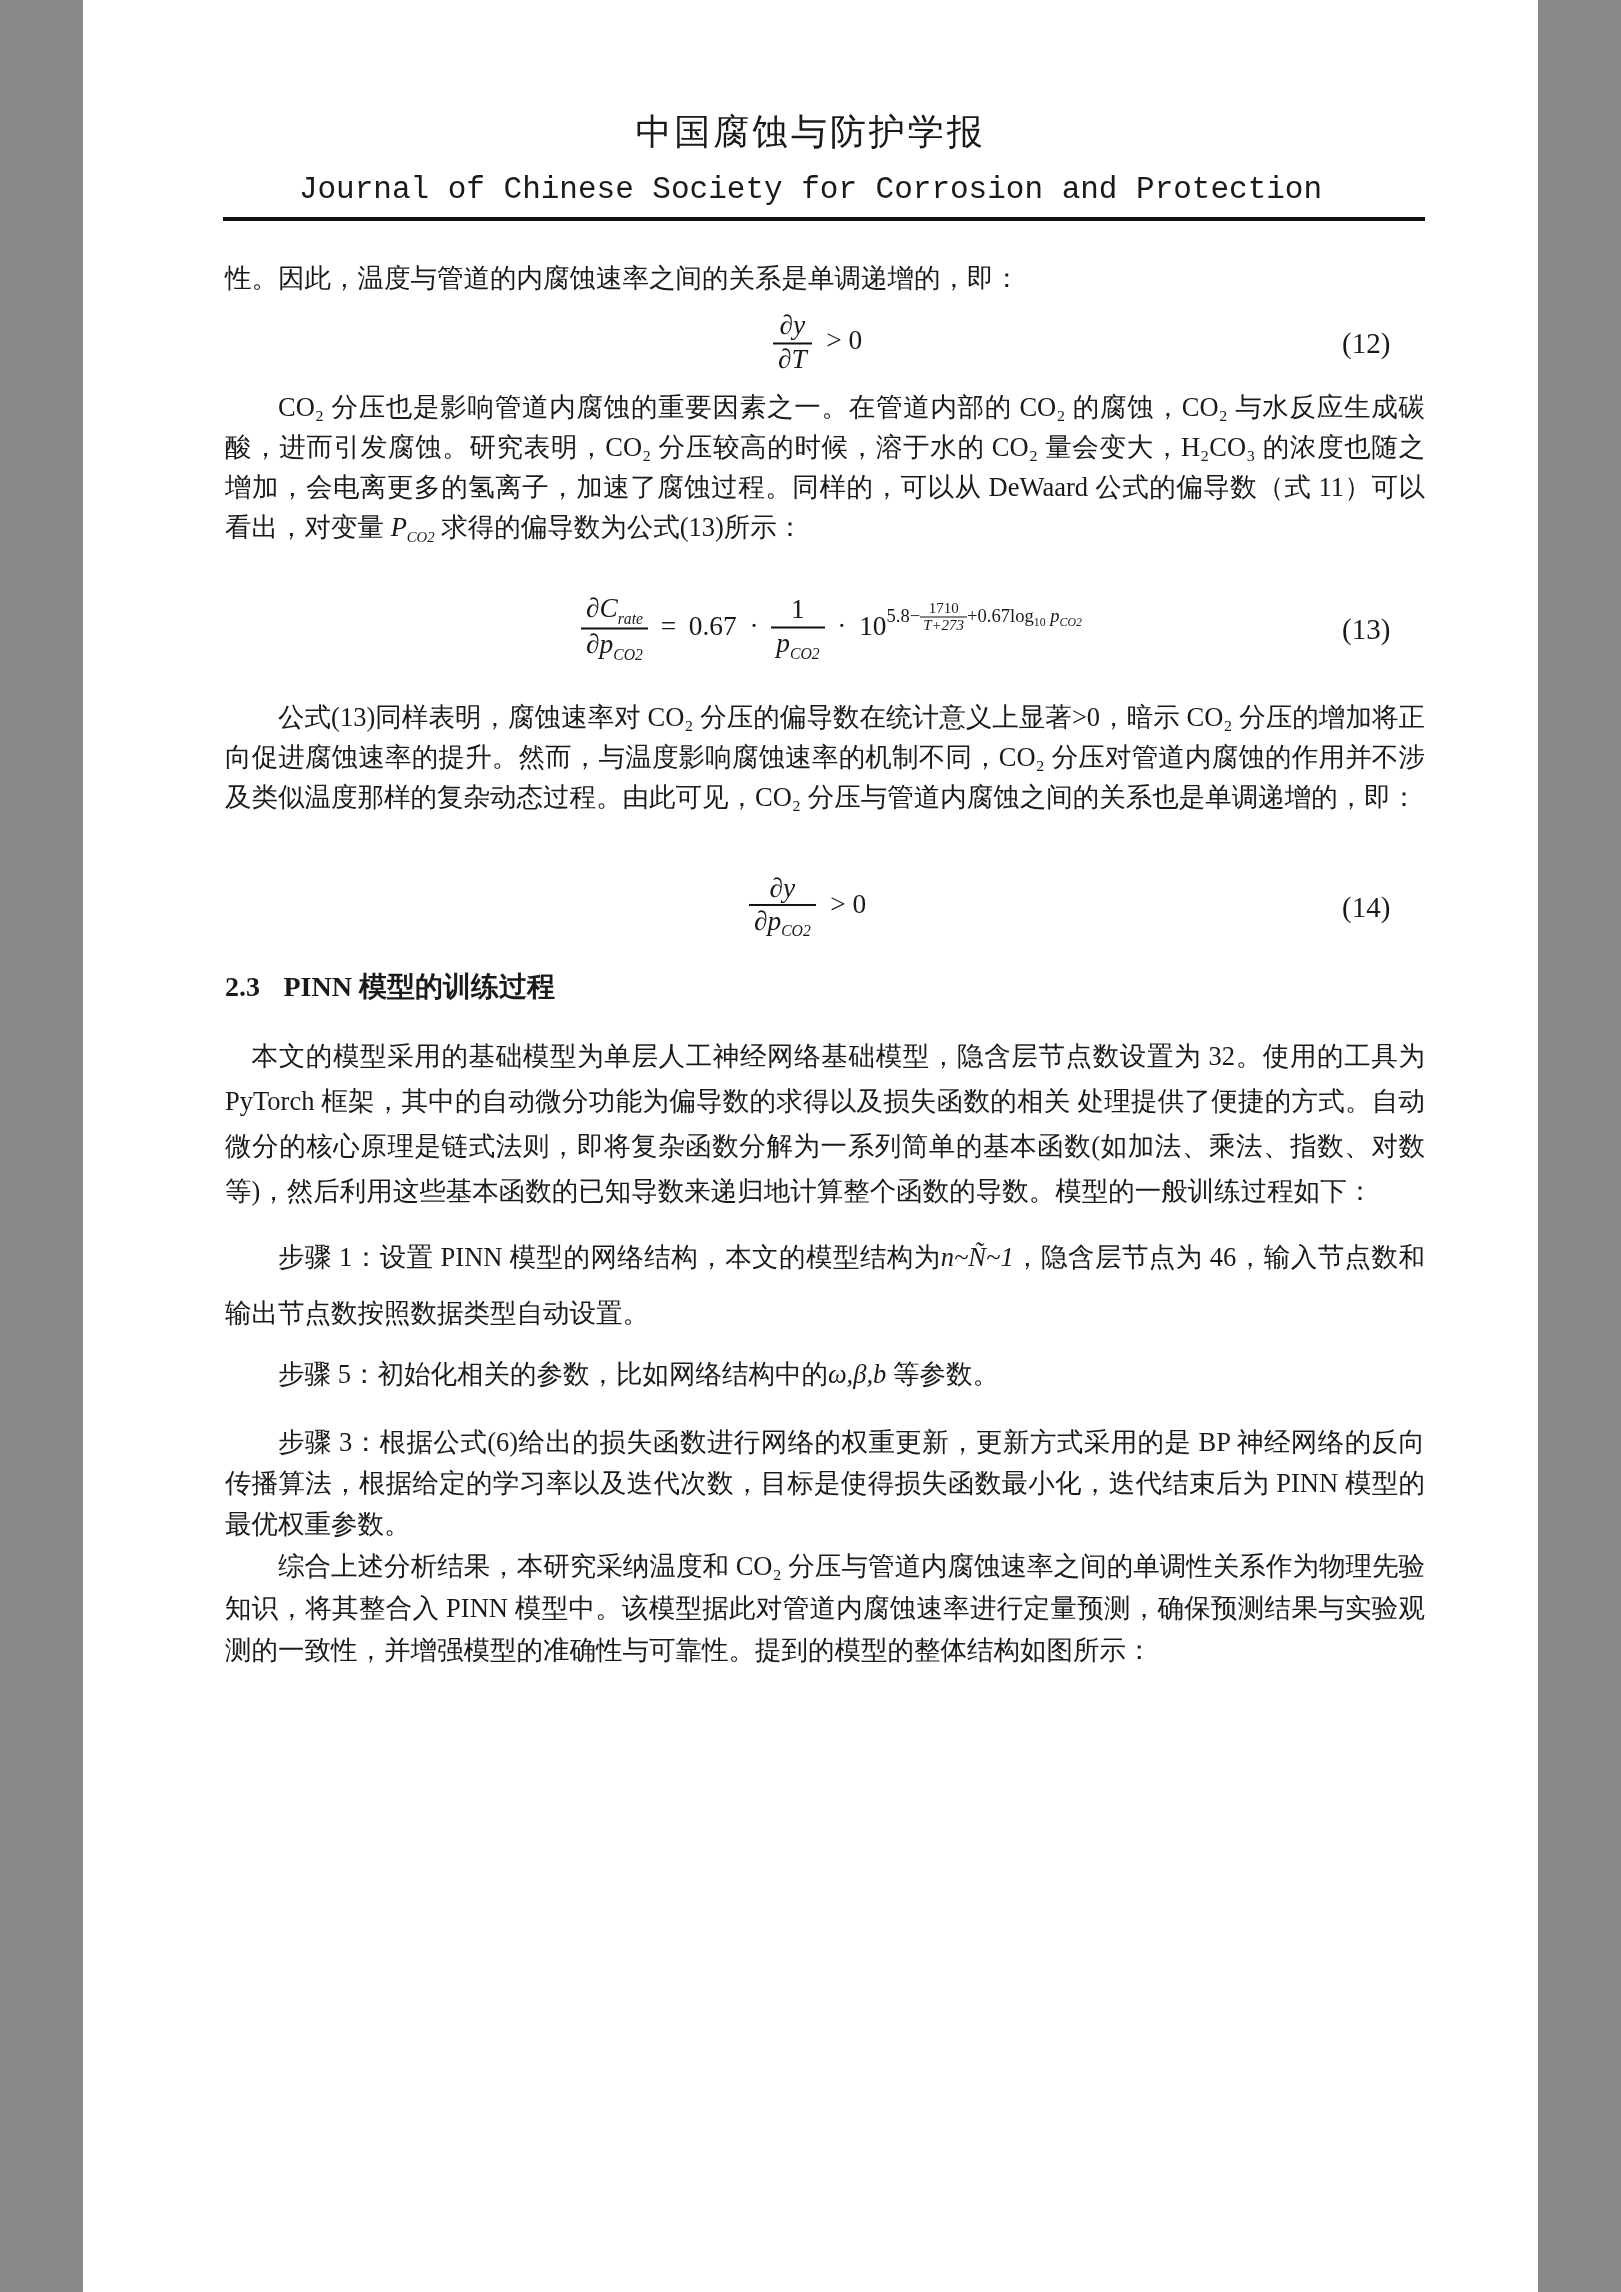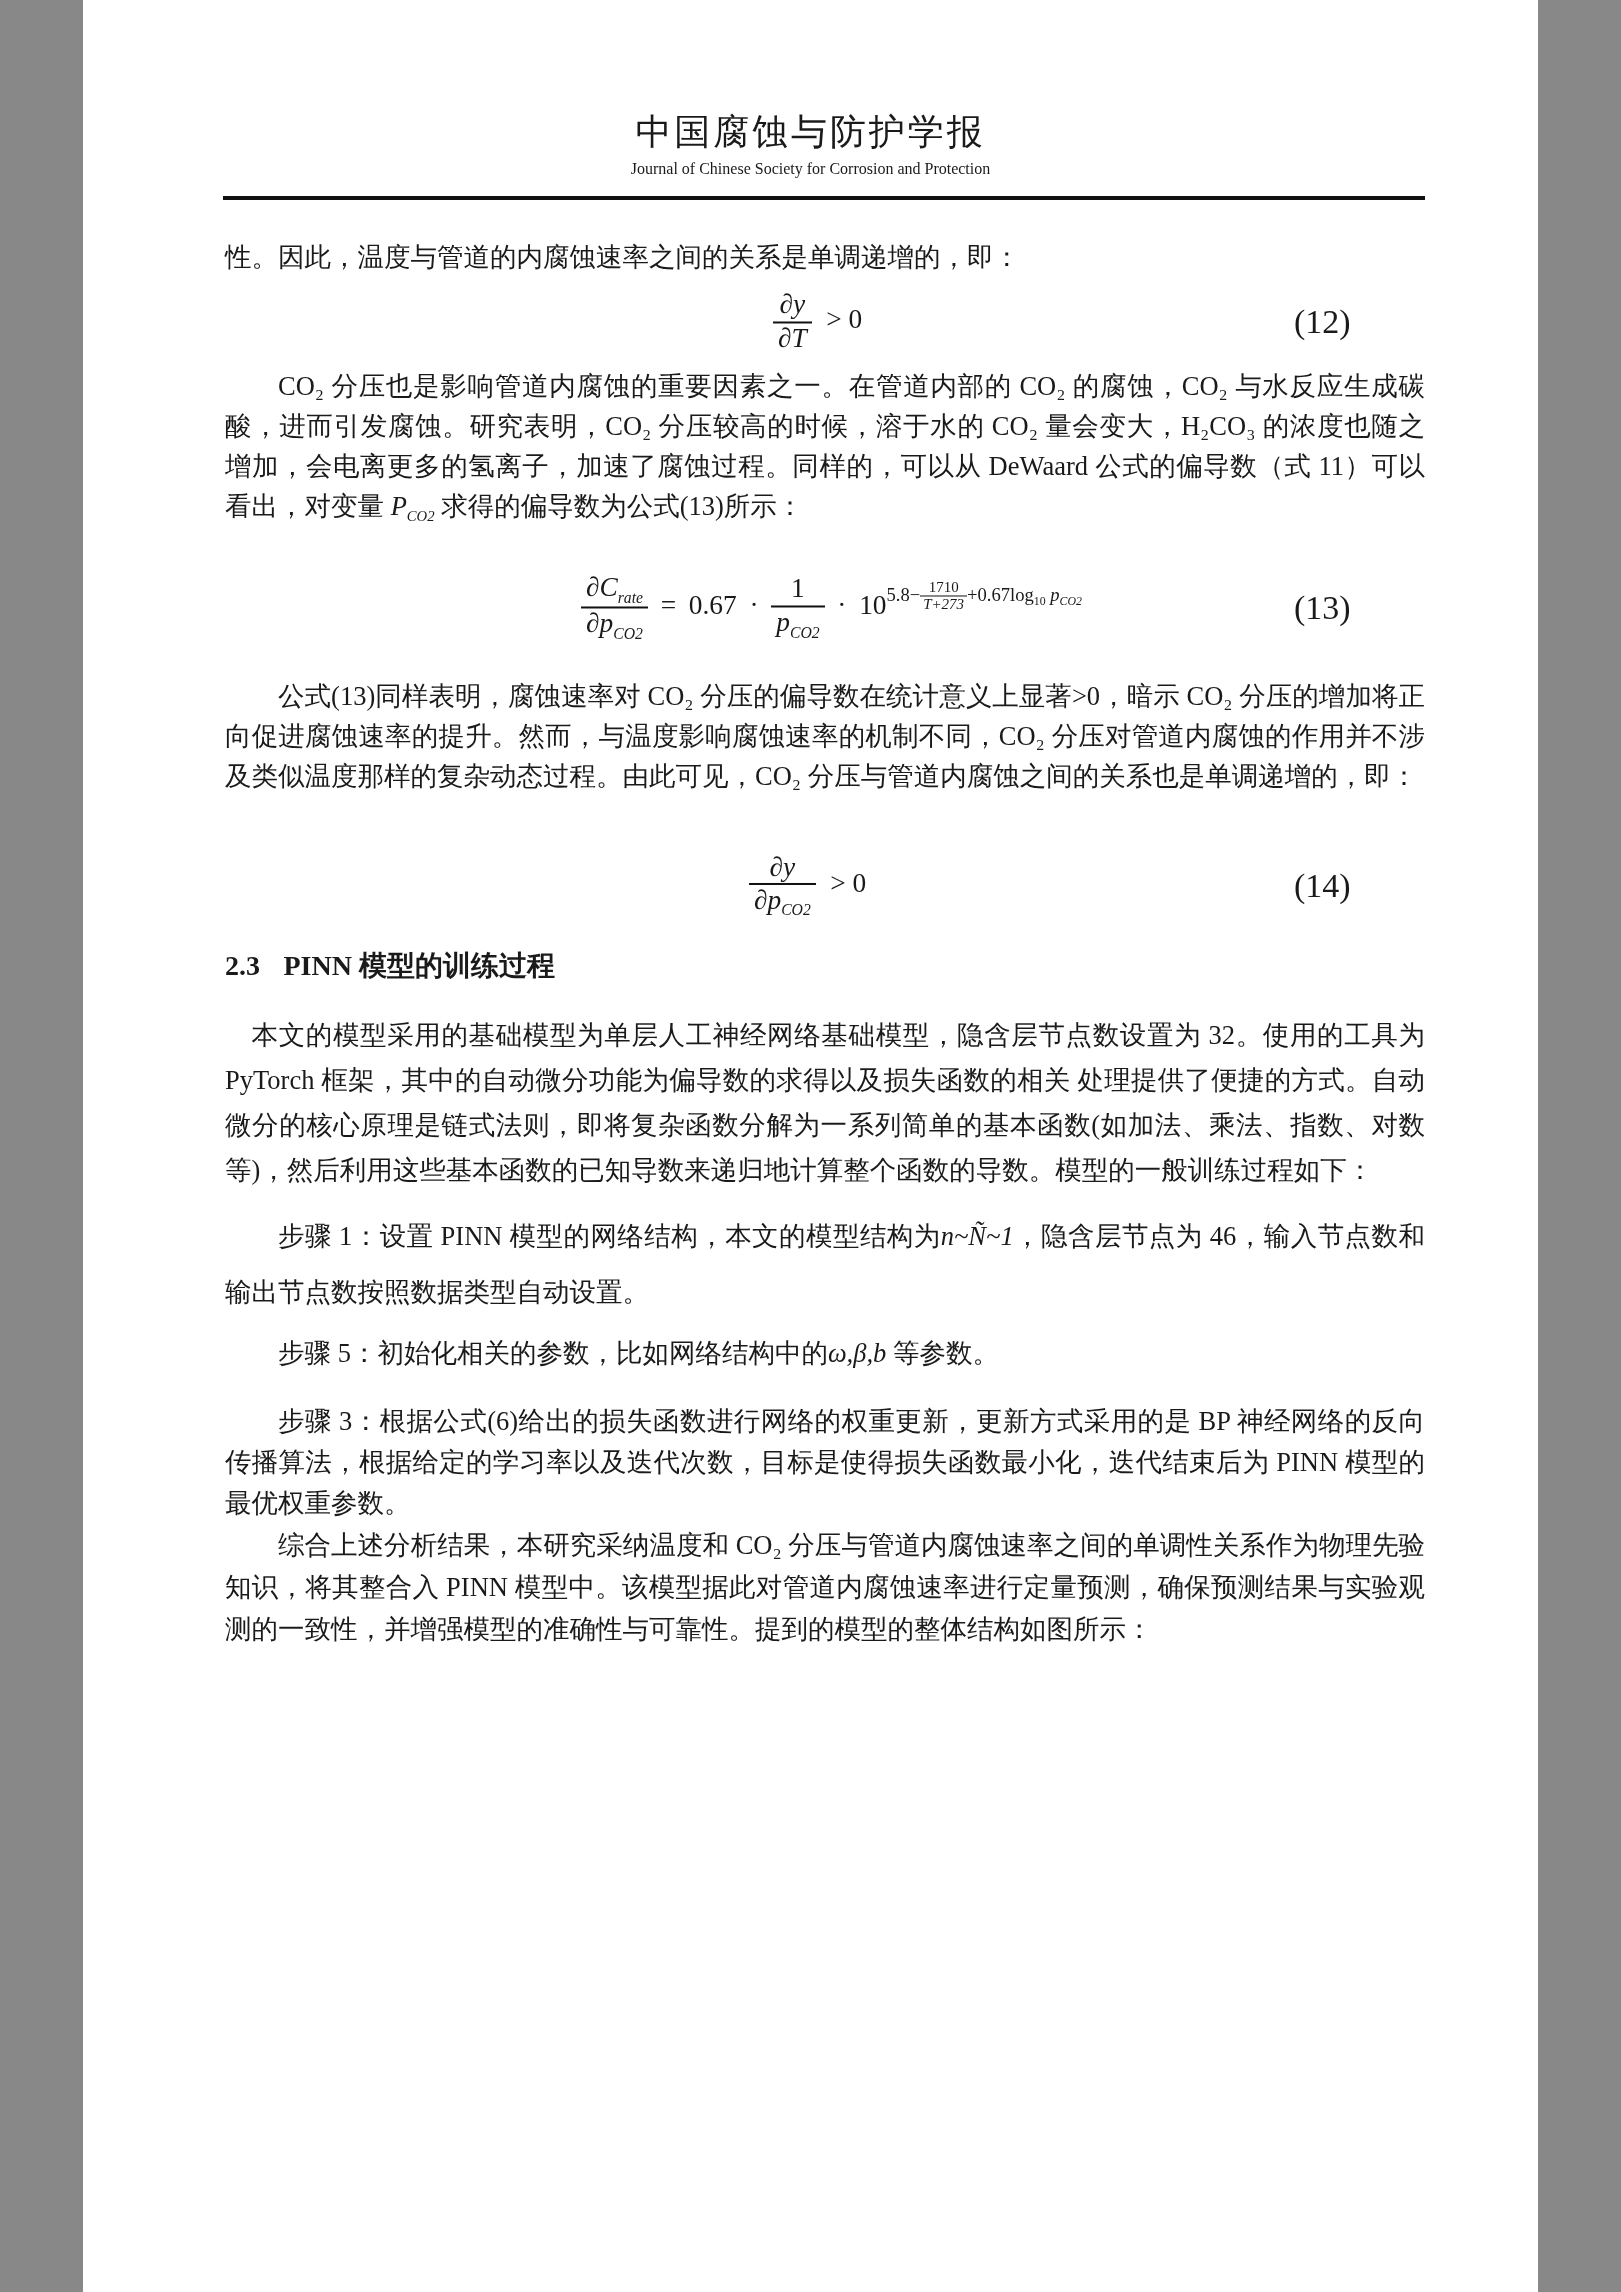--- a/index.html
+++ b/index.html
@@ -15,23 +15,24 @@
   }
   
   .header { padding-top: 110px; text-align: center; }
   .journal-title-zh {
     font-size: 36px;
     letter-spacing: 2.9px;
     font-weight: 400;
     line-height: 45px;
   }
   .journal-title-en {
-    font-size: 16px;
-    margin-top: 0;
+    font-size: 31px;
+    margin-top: 21px;
     line-height: 27.4px;
+    font-family: Liberation Mono, monospace;
   }
   .header-rule {
     margin: 13.7px 113px 0 140px;
     height: 3.9px;
     background: #111111;
   }
   
   .content {
     position: relative;
     padding: 0 113px 0 142px;
@@ -72,25 +73,25 @@
     transform: translateY(-50%);
     white-space: nowrap;
     font-style: italic;
     font-size: 27.4px;
   }
   .eq-body-12 { left: 548px; }
   .eq-body-13 { left: 356px; }
   .eq-body-14 { left: 524px; }
   .eq-number {
     position: absolute;
-    left: 1069px;
+    left: 1117px;
     top: 50%;
     transform: translateY(-50%);
     font-style: normal;
-    font-size: 34px;
+    font-size: 29px;
   }
   .frac {
     display: inline-block;
     text-align: center;
     vertical-align: middle;
   }
   .frac .num, .frac .den { display: block; padding: 0 4.9px; line-height: 1.15; }
   .frac .num { border-bottom: 2px solid #111; }
   .fsub { font-size: 15.7px; font-style: italic; }
   .eq-rhs { margin-left: 7.8px; }

